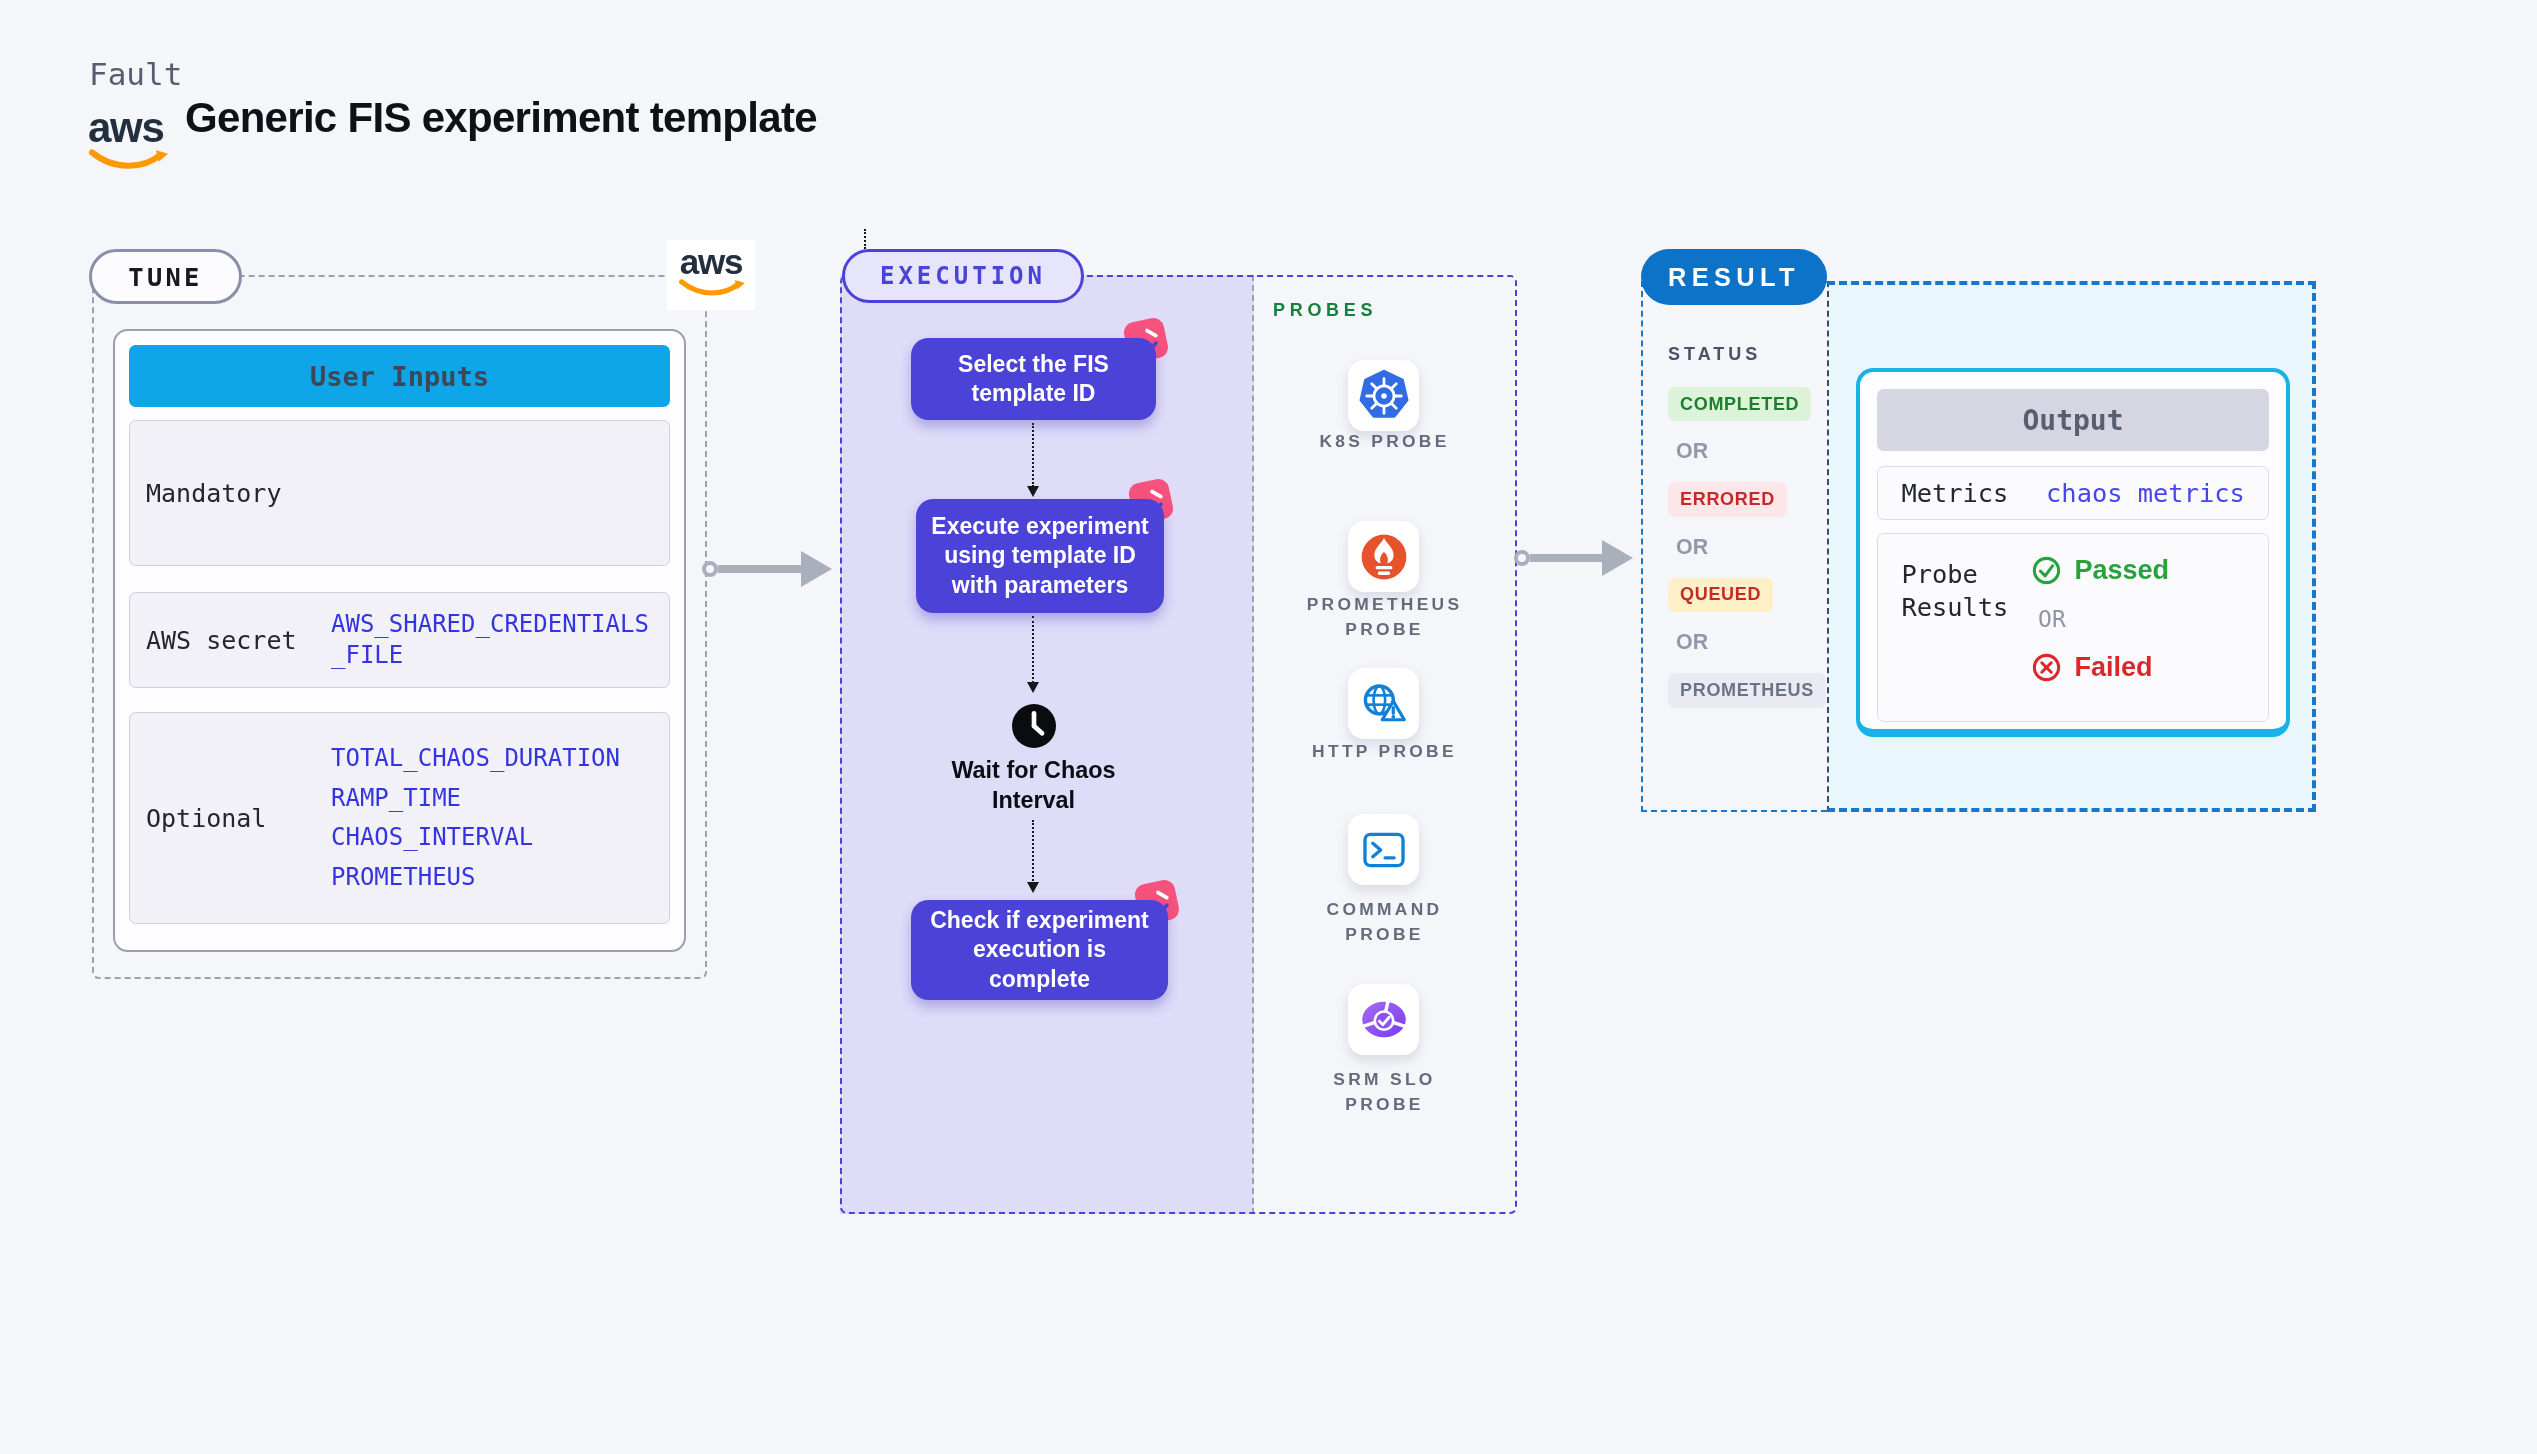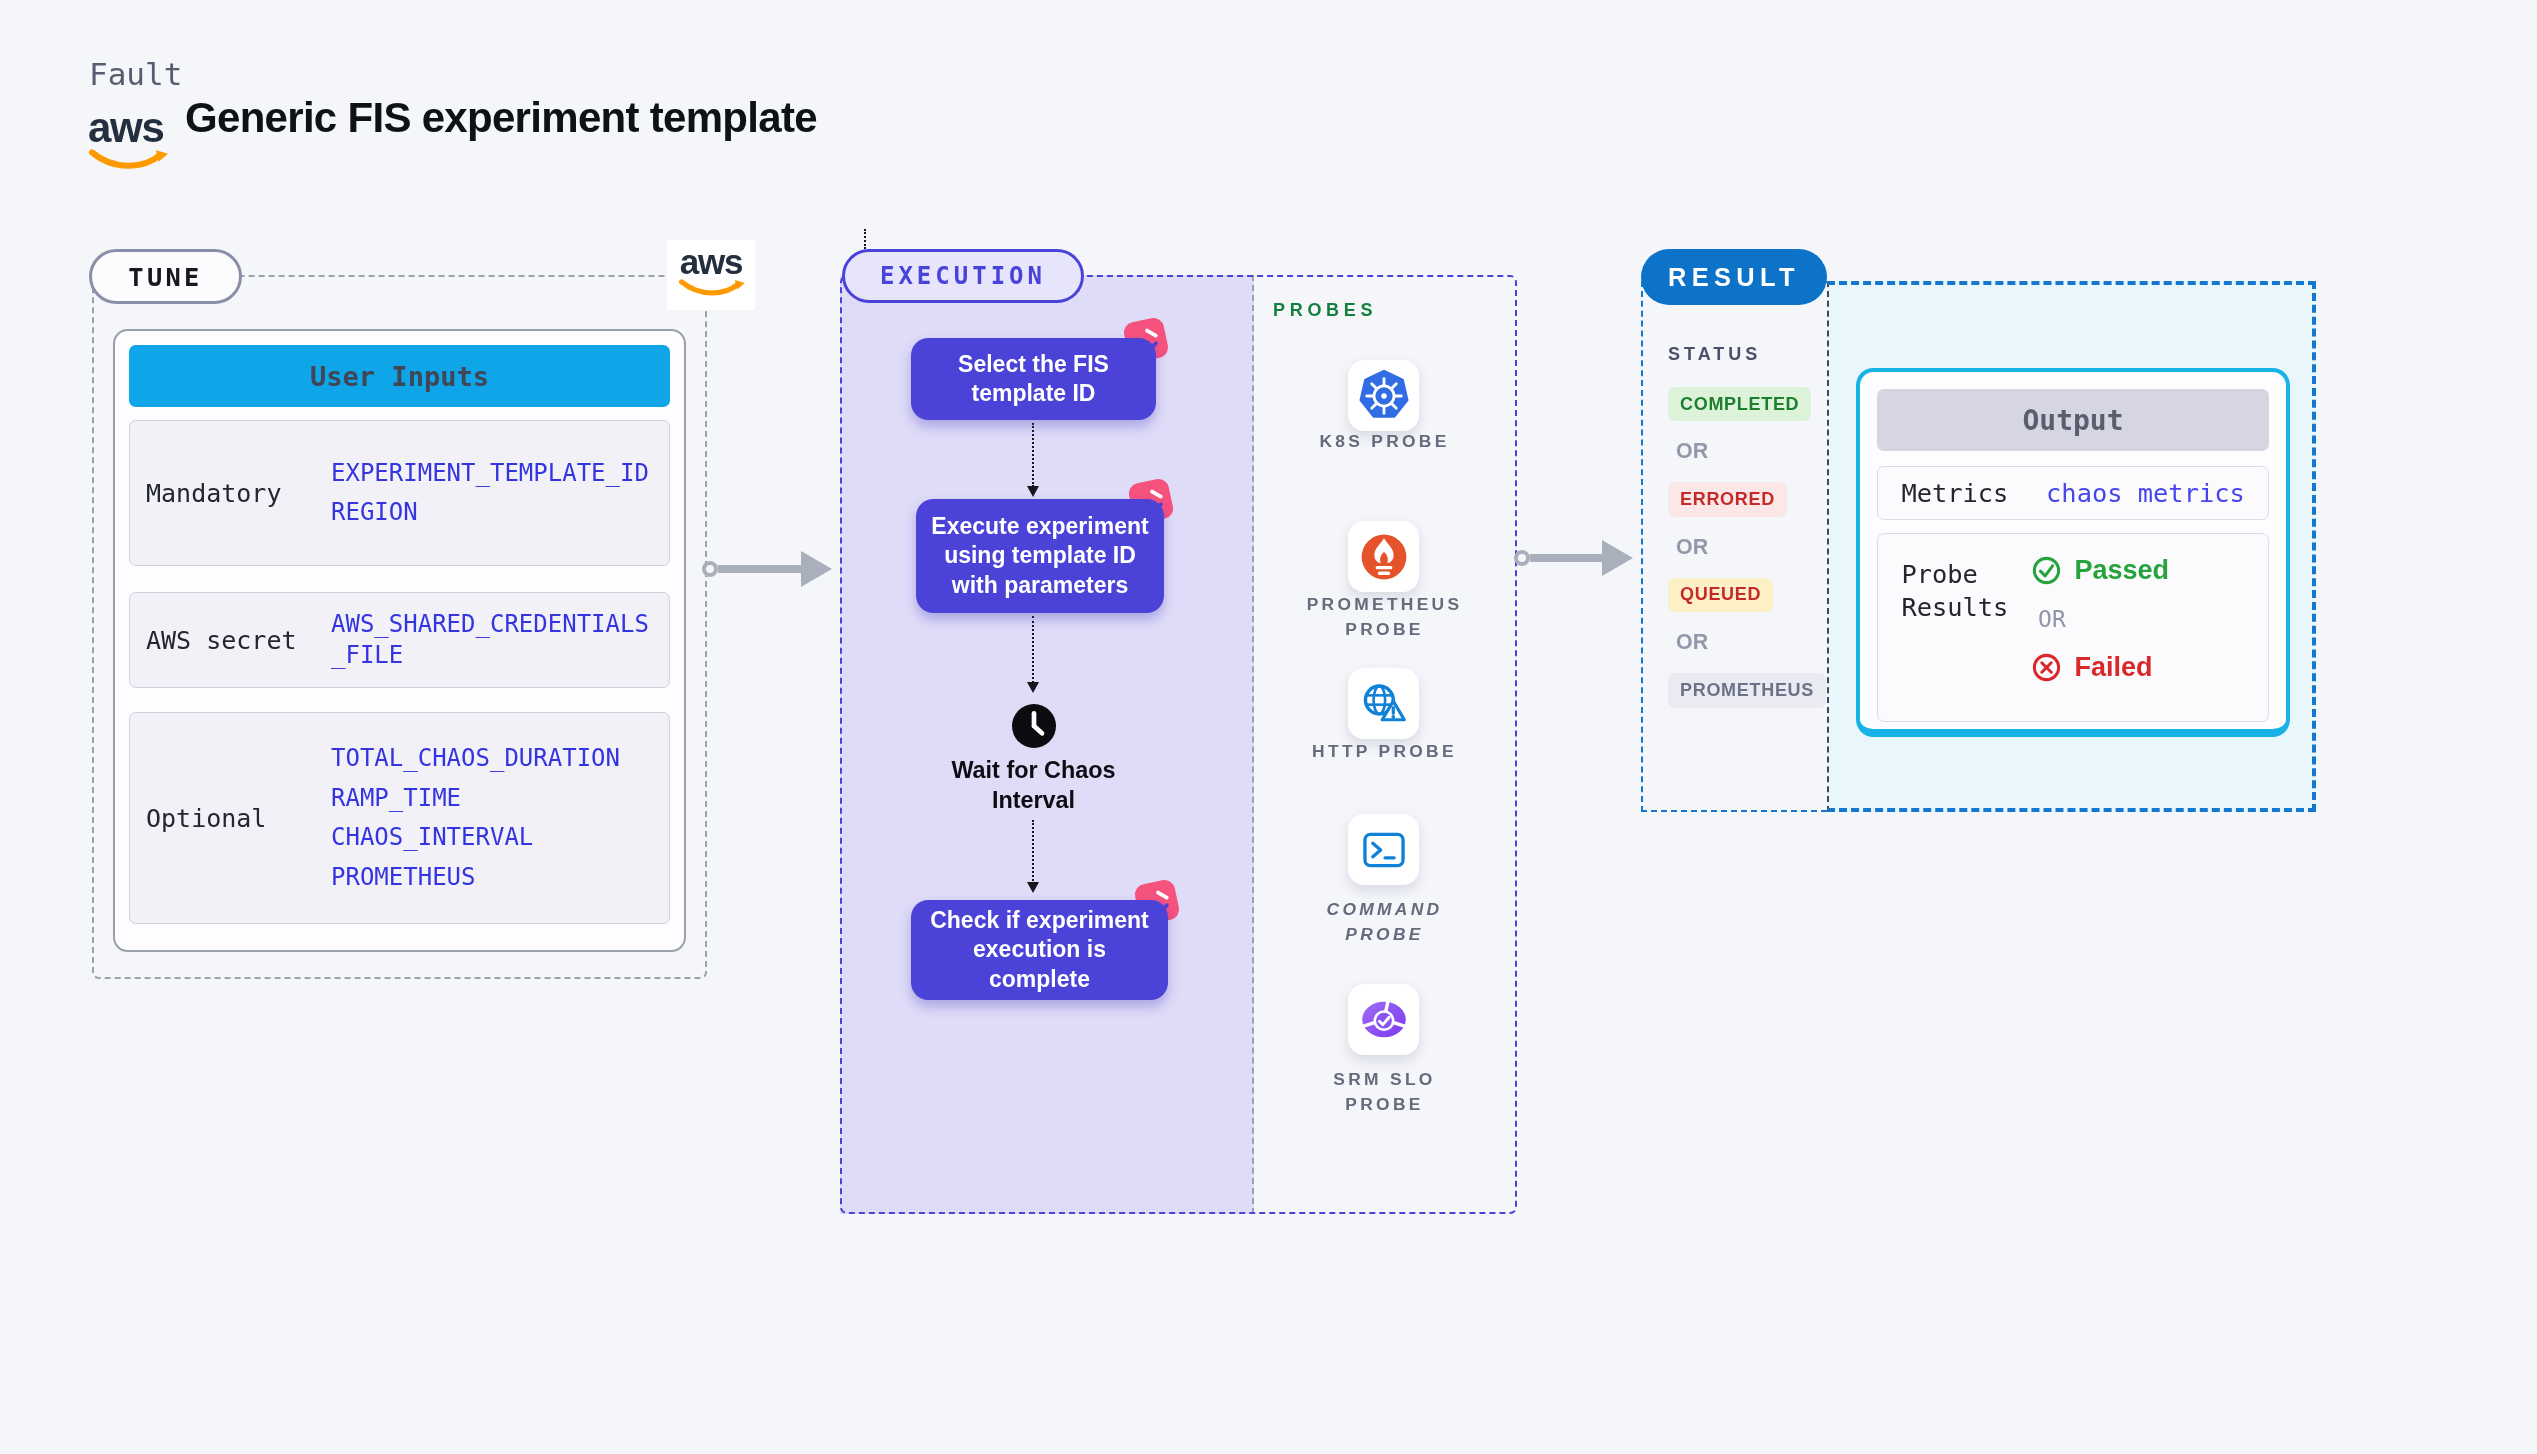--- a/index.html
+++ b/index.html
@@ -127,24 +127,20 @@
       <path d="M6,5 C38,32 84,30 108,9" stroke="#ff9900" stroke-width="9" fill="none" stroke-linecap="round"></path>
       <polygon points="102,2 120,7 106,19" fill="#ff9900"></polygon>
     </svg>
   </div>
 
   <div class="abs ui-card"></div>
   <div class="abs ui-head mono">User Inputs</div>
 
   <div class="abs ui-row" style="left:129px; top:420px; width:541px; height:146px;">
     <div class="lab mono">Mandatory</div>
-    <div class="vals mono">
-      <div>EXPERIMENT_TEMPLATE_ID</div>
-      <div>REGION</div>
-    </div>
   </div>
 
   <div class="abs ui-row" style="left:129px; top:592px; width:541px; height:96px;">
     <div class="lab mono">AWS secret</div>
     <div class="vals mono">
       <div>AWS_SHARED_CREDENTIALS_FILE</div>
     </div>
   </div>
 
   <div class="abs ui-row" style="left:129px; top:712px; width:541px; height:212px;">
@@ -254,21 +250,21 @@
   </div>
   <div class="abs probe-lab" style="top:739px;">HTTP PROBE</div>
 
   <div class="abs probe-card" style="top:814px;">
     <svg width="56" height="56" viewBox="0 0 100 100">
       <rect x="16" y="22" width="68" height="56" rx="10" fill="none" stroke="#1181d8" stroke-width="6"></rect>
       <polyline points="30,38 44,50 30,62" fill="none" stroke="#1181d8" stroke-width="6" stroke-linecap="round" stroke-linejoin="round"></polyline>
       <line x1="52" y1="64" x2="68" y2="64" stroke="#1181d8" stroke-width="6" stroke-linecap="round"></line>
     </svg>
   </div>
-  <div class="abs probe-lab" style="top:897px;font-style:italic;">COMMAND PROBE</div>
+  <div class="abs probe-lab" style="top:897px;">COMMAND PROBE</div>
 
   <div class="abs probe-card" style="top:984px;">
     <svg width="58" height="55" viewBox="0 0 100 96">
       <defs>
         <linearGradient id="srmg" x1="0" y1="0" x2="1" y2="1">
           <stop offset="0" stop-color="#a06bf5"></stop>
             <stop offset="1" stop-color="#7c3bf0"></stop>
         </linearGradient>
       </defs>
       <ellipse cx="50" cy="48" rx="38" ry="31" fill="url(#srmg)"></ellipse>

